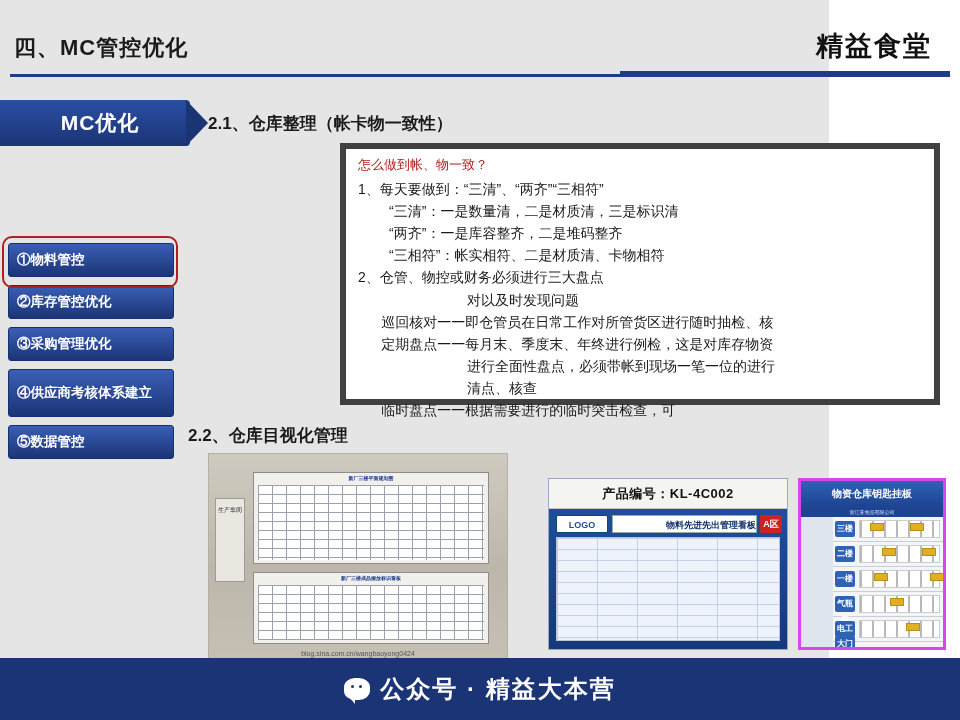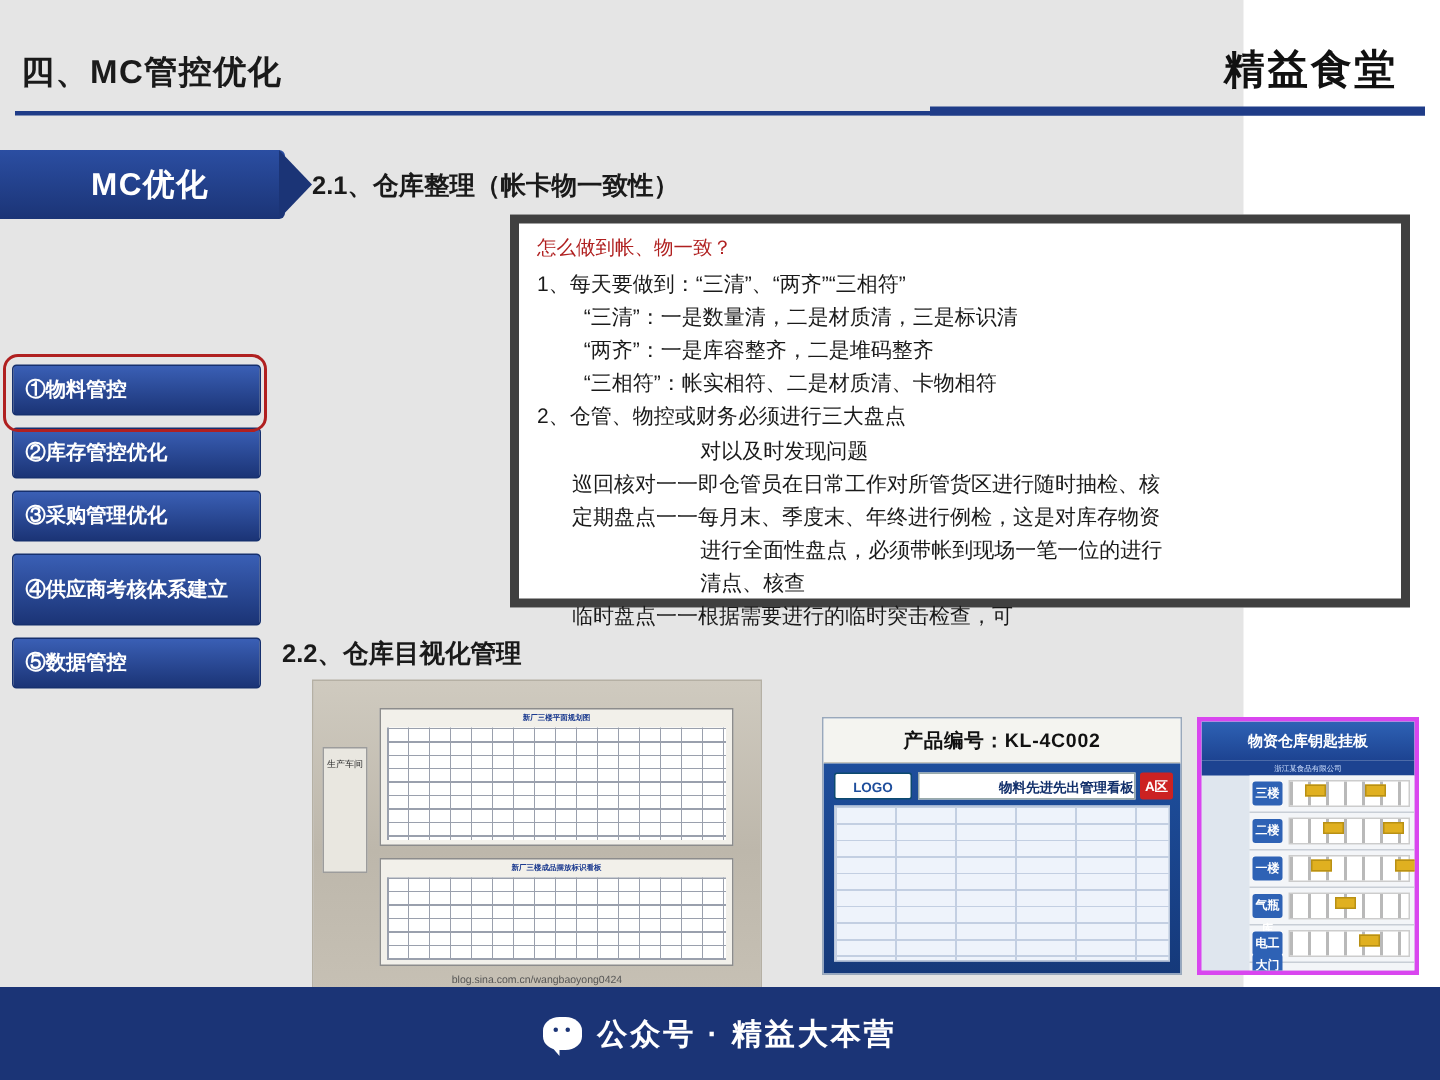--- a/index.html
+++ b/index.html
@@ -294,21 +294,21 @@
     border-right:0 solid transparent;
     border-top:7px solid #ffffff;
   }
   .wechat-icon .d1, .wechat-icon .d2 {
     position:absolute; top:7px; width:3px; height:3px;
     background:#1b3476; border-radius:50%;
   }
   .wechat-icon .d1 { left:7px; }
   .wechat-icon .d2 { left:15px; }
   .footer-text {
-    color:#ffffff; font-size:20px; font-weight:bold; letter-spacing:2px;
+    color:#ffffff; font-size:24px; font-weight:bold; letter-spacing:2px;
   }
 </style>
 </head>
 <body>
 
 <div class="slide">
 
   <div class="header">
     <div class="header-title">四、MC管控优化</div>
     <div class="header-brand">精益食堂</div>

